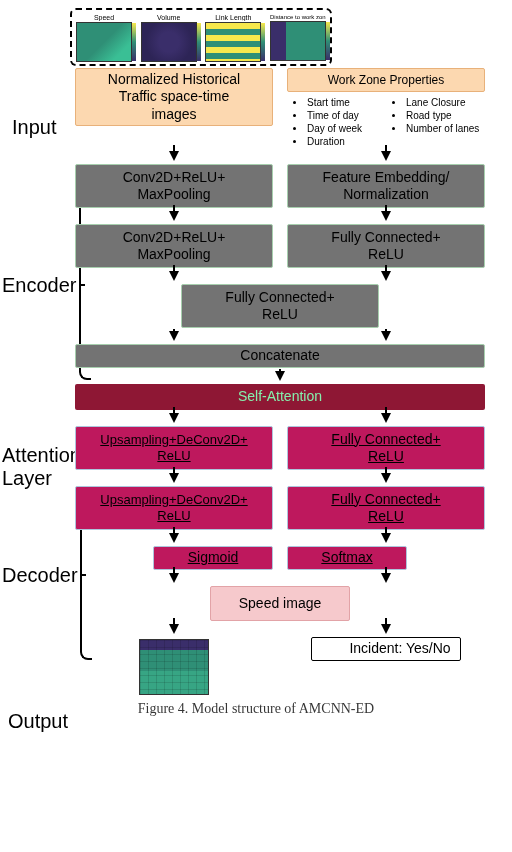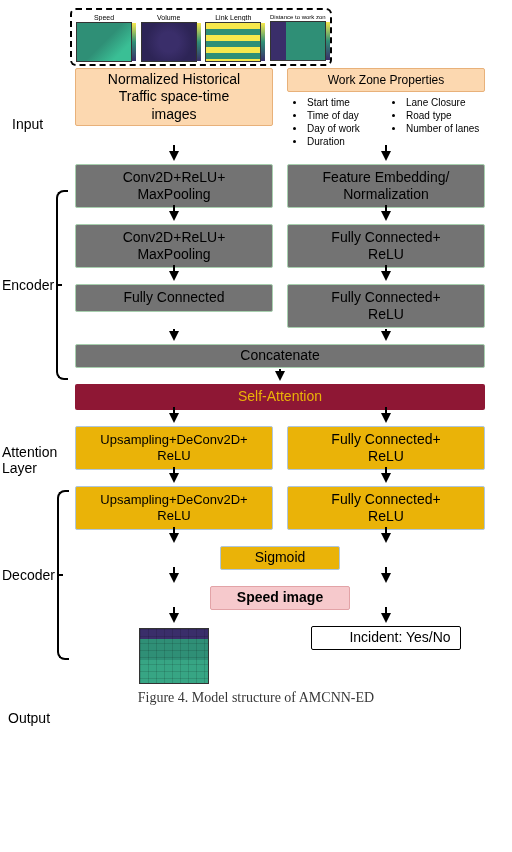--- a/index.html
+++ b/index.html
@@ -12,21 +12,21 @@
   }
   .canvas {
     position: relative;
     width: 512px;
     height: 852px;
     box-sizing: border-box;
     padding-top: 8px;
   }
   .stage-label {
     position: absolute;
-    font-size: 14px;
+    font-size: 20px;
     color: #000;
     display: flex;
     align-items: center;
     gap: 2px;
   }
   .brace {
     display: flex;
     flex-direction: column;
     align-items: center;
     justify-content: center;
@@ -73,22 +73,22 @@
     text-align: center;
     font-size: 14px;
     line-height: 1.25;
   }
   .box.left  { width: 198px; }
   .box.right { width: 198px; }
   .box.full  { width: 410px; }
 
   .input-box  { background: #fcd8b0; border: 1px solid #e8b17a; }
   .green-box  { background: #737373; border: 1px solid #a7cfae; }
-  .attn-box   { background: #8e1734; color: #eab308; font-weight: 500; }
-  .blue-box   { background: #eab308; border: 1px solid #aec6dd; }
+  .attn-box   { background: #8e1734; color: #86efac; font-weight: 500; }
+  .blue-box   { background: #be185d; border: 1px solid #aec6dd; text-decoration: underline; }
   .out-box    { background: #f6c9cc; border: 1px solid #e2a3a7; }
   .plainbox   { background: #fff; border: 1px solid #000; padding-left: 36px; }
 
   .arrow-row {
     display: flex;
     gap: 14px;
     justify-content: center;
   }
   .arrow-cell {
     width: 198px;
@@ -278,21 +278,21 @@
       <div class="box left input-box" style="height:58px;white-space:pre-line;">Normalized Historical
 Traffic space-time
 images</div>
       <div class="wz-area">
         <div class="box input-box small-right" style="width:198px;height:24px;">Work Zone Properties</div>
         <ul class="wz-list">
           <li>Start time</li>
           <li>Lane Closure</li>
           <li>Time of day</li>
           <li>Road type</li>
-          <li>Day of work</li>
+          <li>Day of week</li>
           <li>Number of lanes</li>
           <li>Duration</li>
         </ul>
       </div>
     </div>
 
     <div class="arrow-row">
         <div class="arrow-cell">
           <div class="arrow"></div>
         </div>
@@ -327,21 +327,20 @@
     <div class="arrow-row">
         <div class="arrow-cell">
           <div class="arrow"></div>
         </div>
         <div class="arrow-cell">
           <div class="arrow"></div>
         </div>
       </div>
 
     <div class="row">
-      <div class="box left green-box" style="height:28px;">Fully Connected</div>
       <div class="box right green-box" style="white-space:pre-line;height:44px;">Fully Connected+
 ReLU</div>
     </div>
 
     <div class="arrow-row">
         <div class="arrow-cell">
           <div class="arrow short"></div>
         </div>
         <div class="arrow-cell">
           <div class="arrow short"></div>
@@ -398,33 +397,34 @@
         <div class="arrow-cell">
           <div class="arrow"></div>
         </div>
         <div class="arrow-cell">
           <div class="arrow"></div>
         </div>
       </div>
 
     <div class="row">
       <div class="box left blue-box" style="height:24px;width:120px;">Sigmoid</div>
-    </div>
-
-    <div class="arrow-row">
-        <div class="arrow-cell">
-          <div class="arrow"></div>
-        </div>
-        <div class="arrow-cell">
-          <div class="arrow"></div>
-        </div>
-      </div>
-
-    <div class="row">
-      <div class="box left out-box" style="height:24px;width:140px;font-weight:bold;">Speed image</div>
+      <div class="box right blue-box" style="height:24px;width:120px;">Softmax</div>
+    </div>
+
+    <div class="arrow-row">
+        <div class="arrow-cell">
+          <div class="arrow"></div>
+        </div>
+        <div class="arrow-cell">
+          <div class="arrow"></div>
+        </div>
+      </div>
+
+    <div class="row">
+      <div class="box left out-box" style="height:35px;width:140px;">Speed image</div>
     </div>
 
     <div class="arrow-row">
         <div class="arrow-cell">
           <div class="arrow"></div>
         </div>
         <div class="arrow-cell">
           <div class="arrow"></div>
         </div>
       </div>

